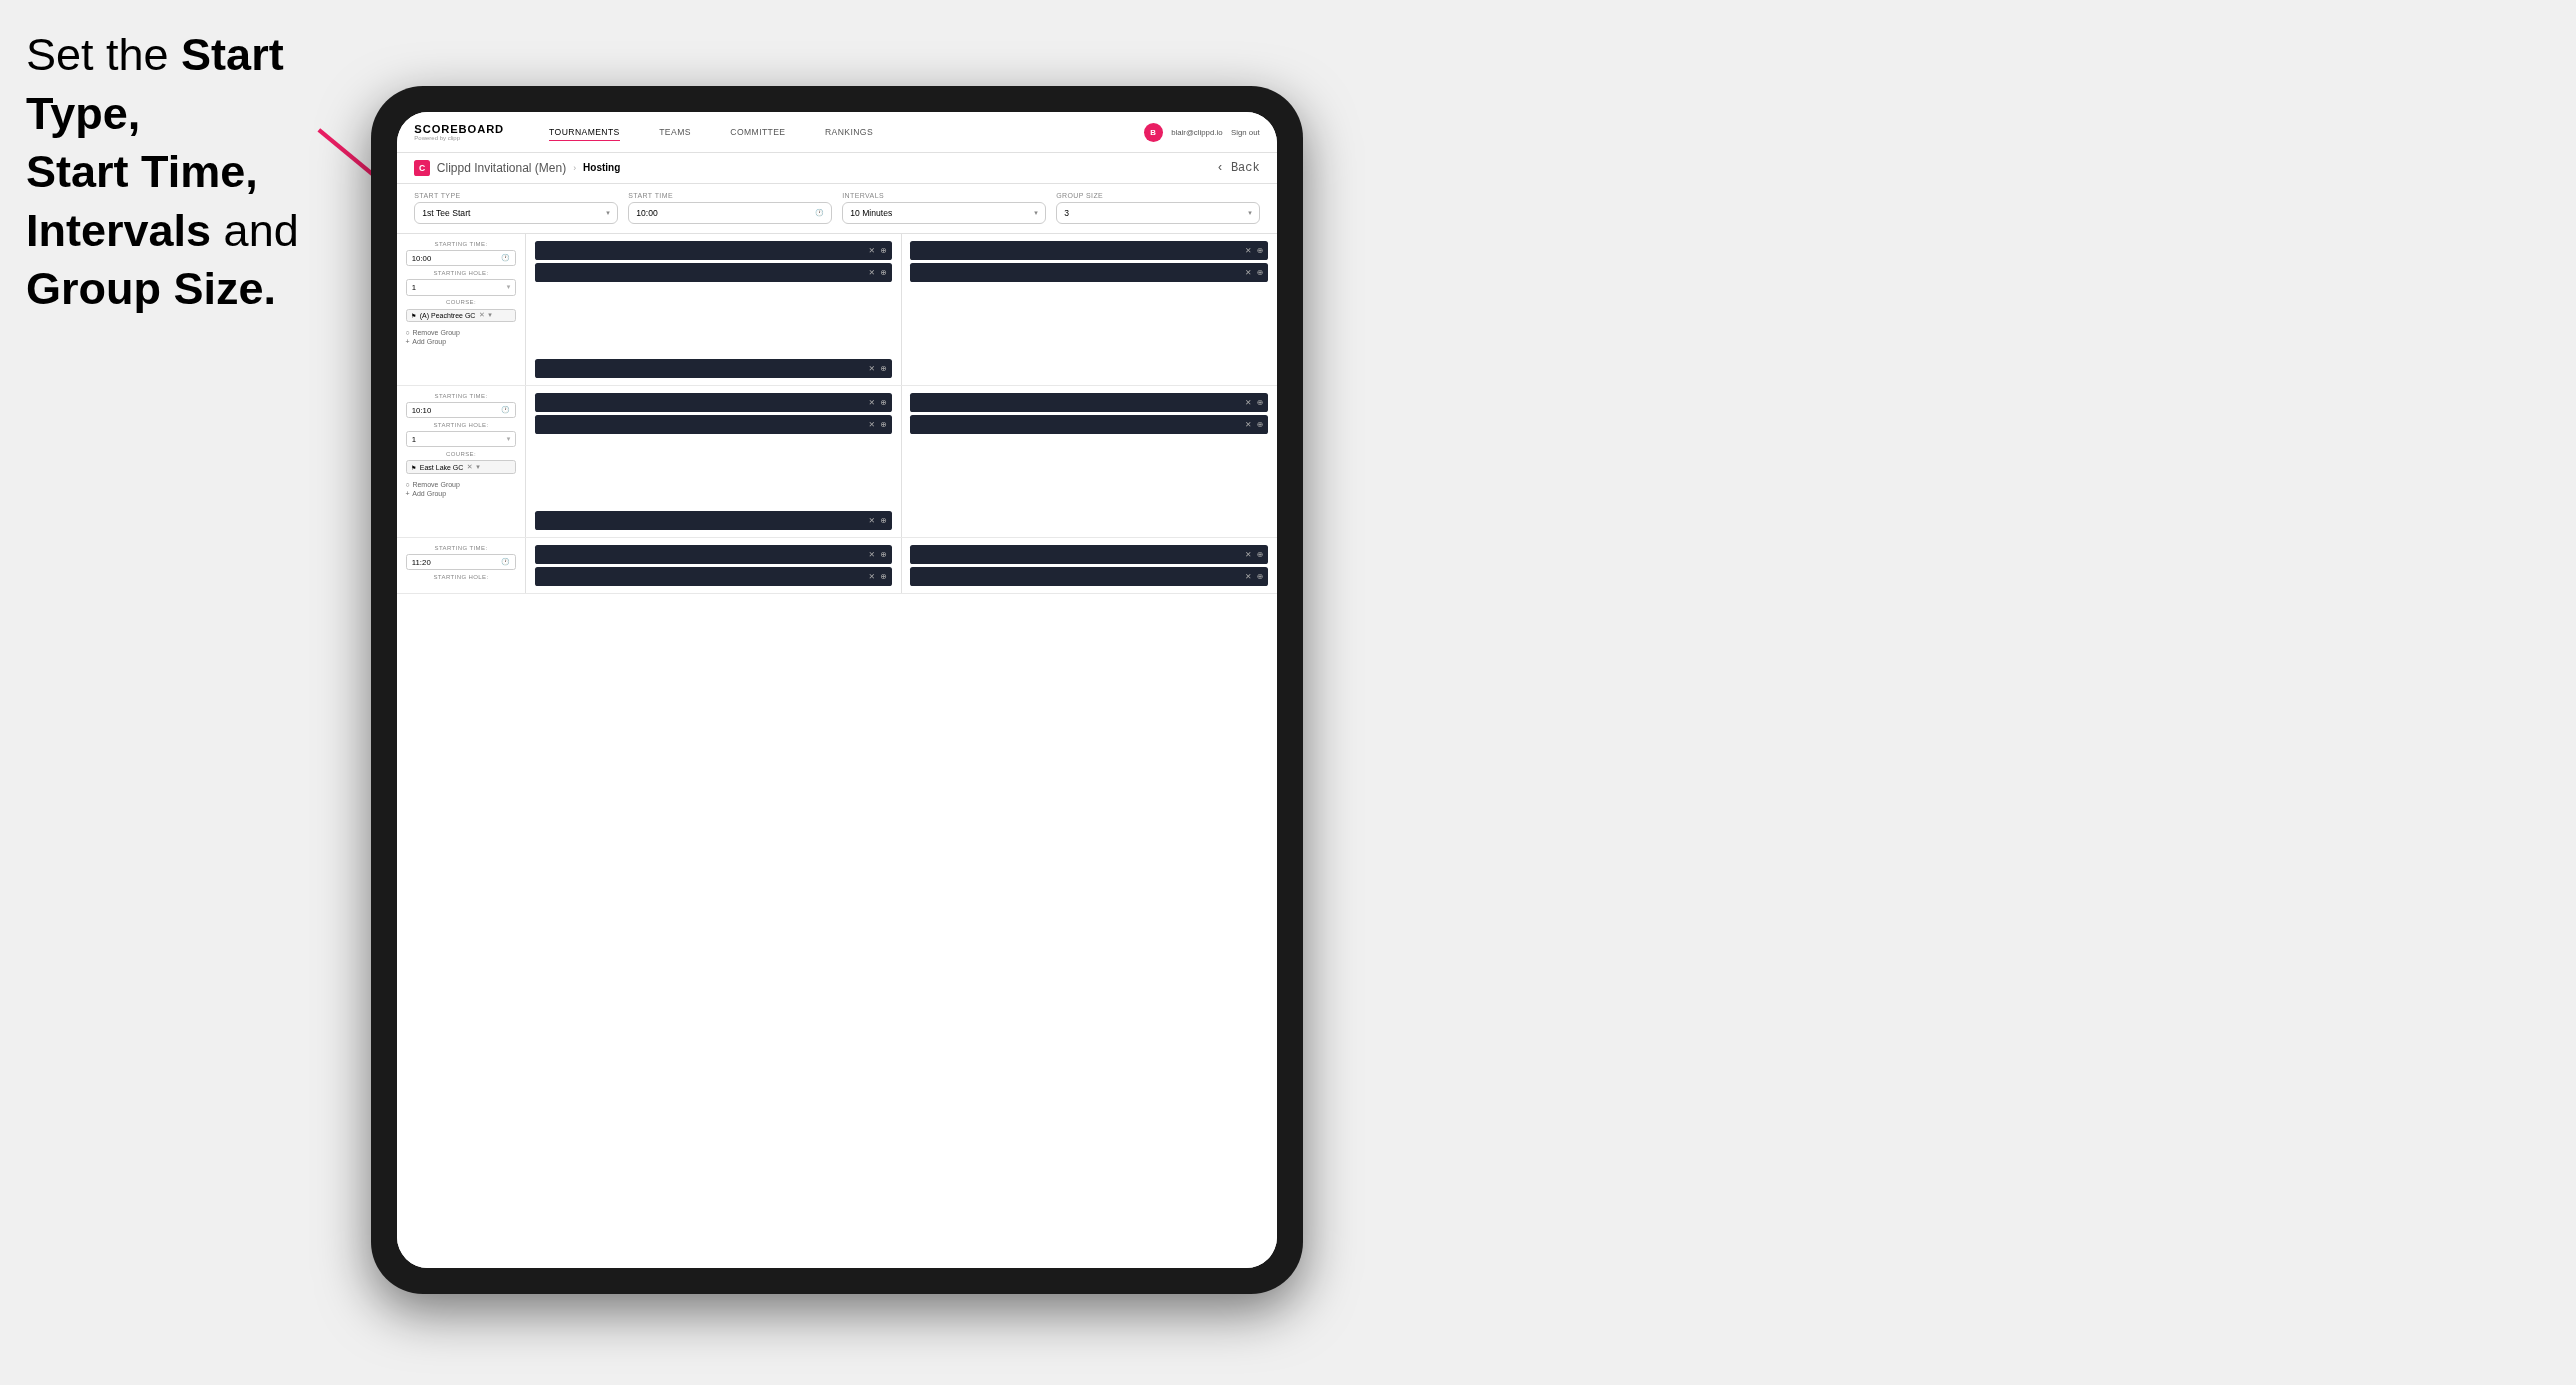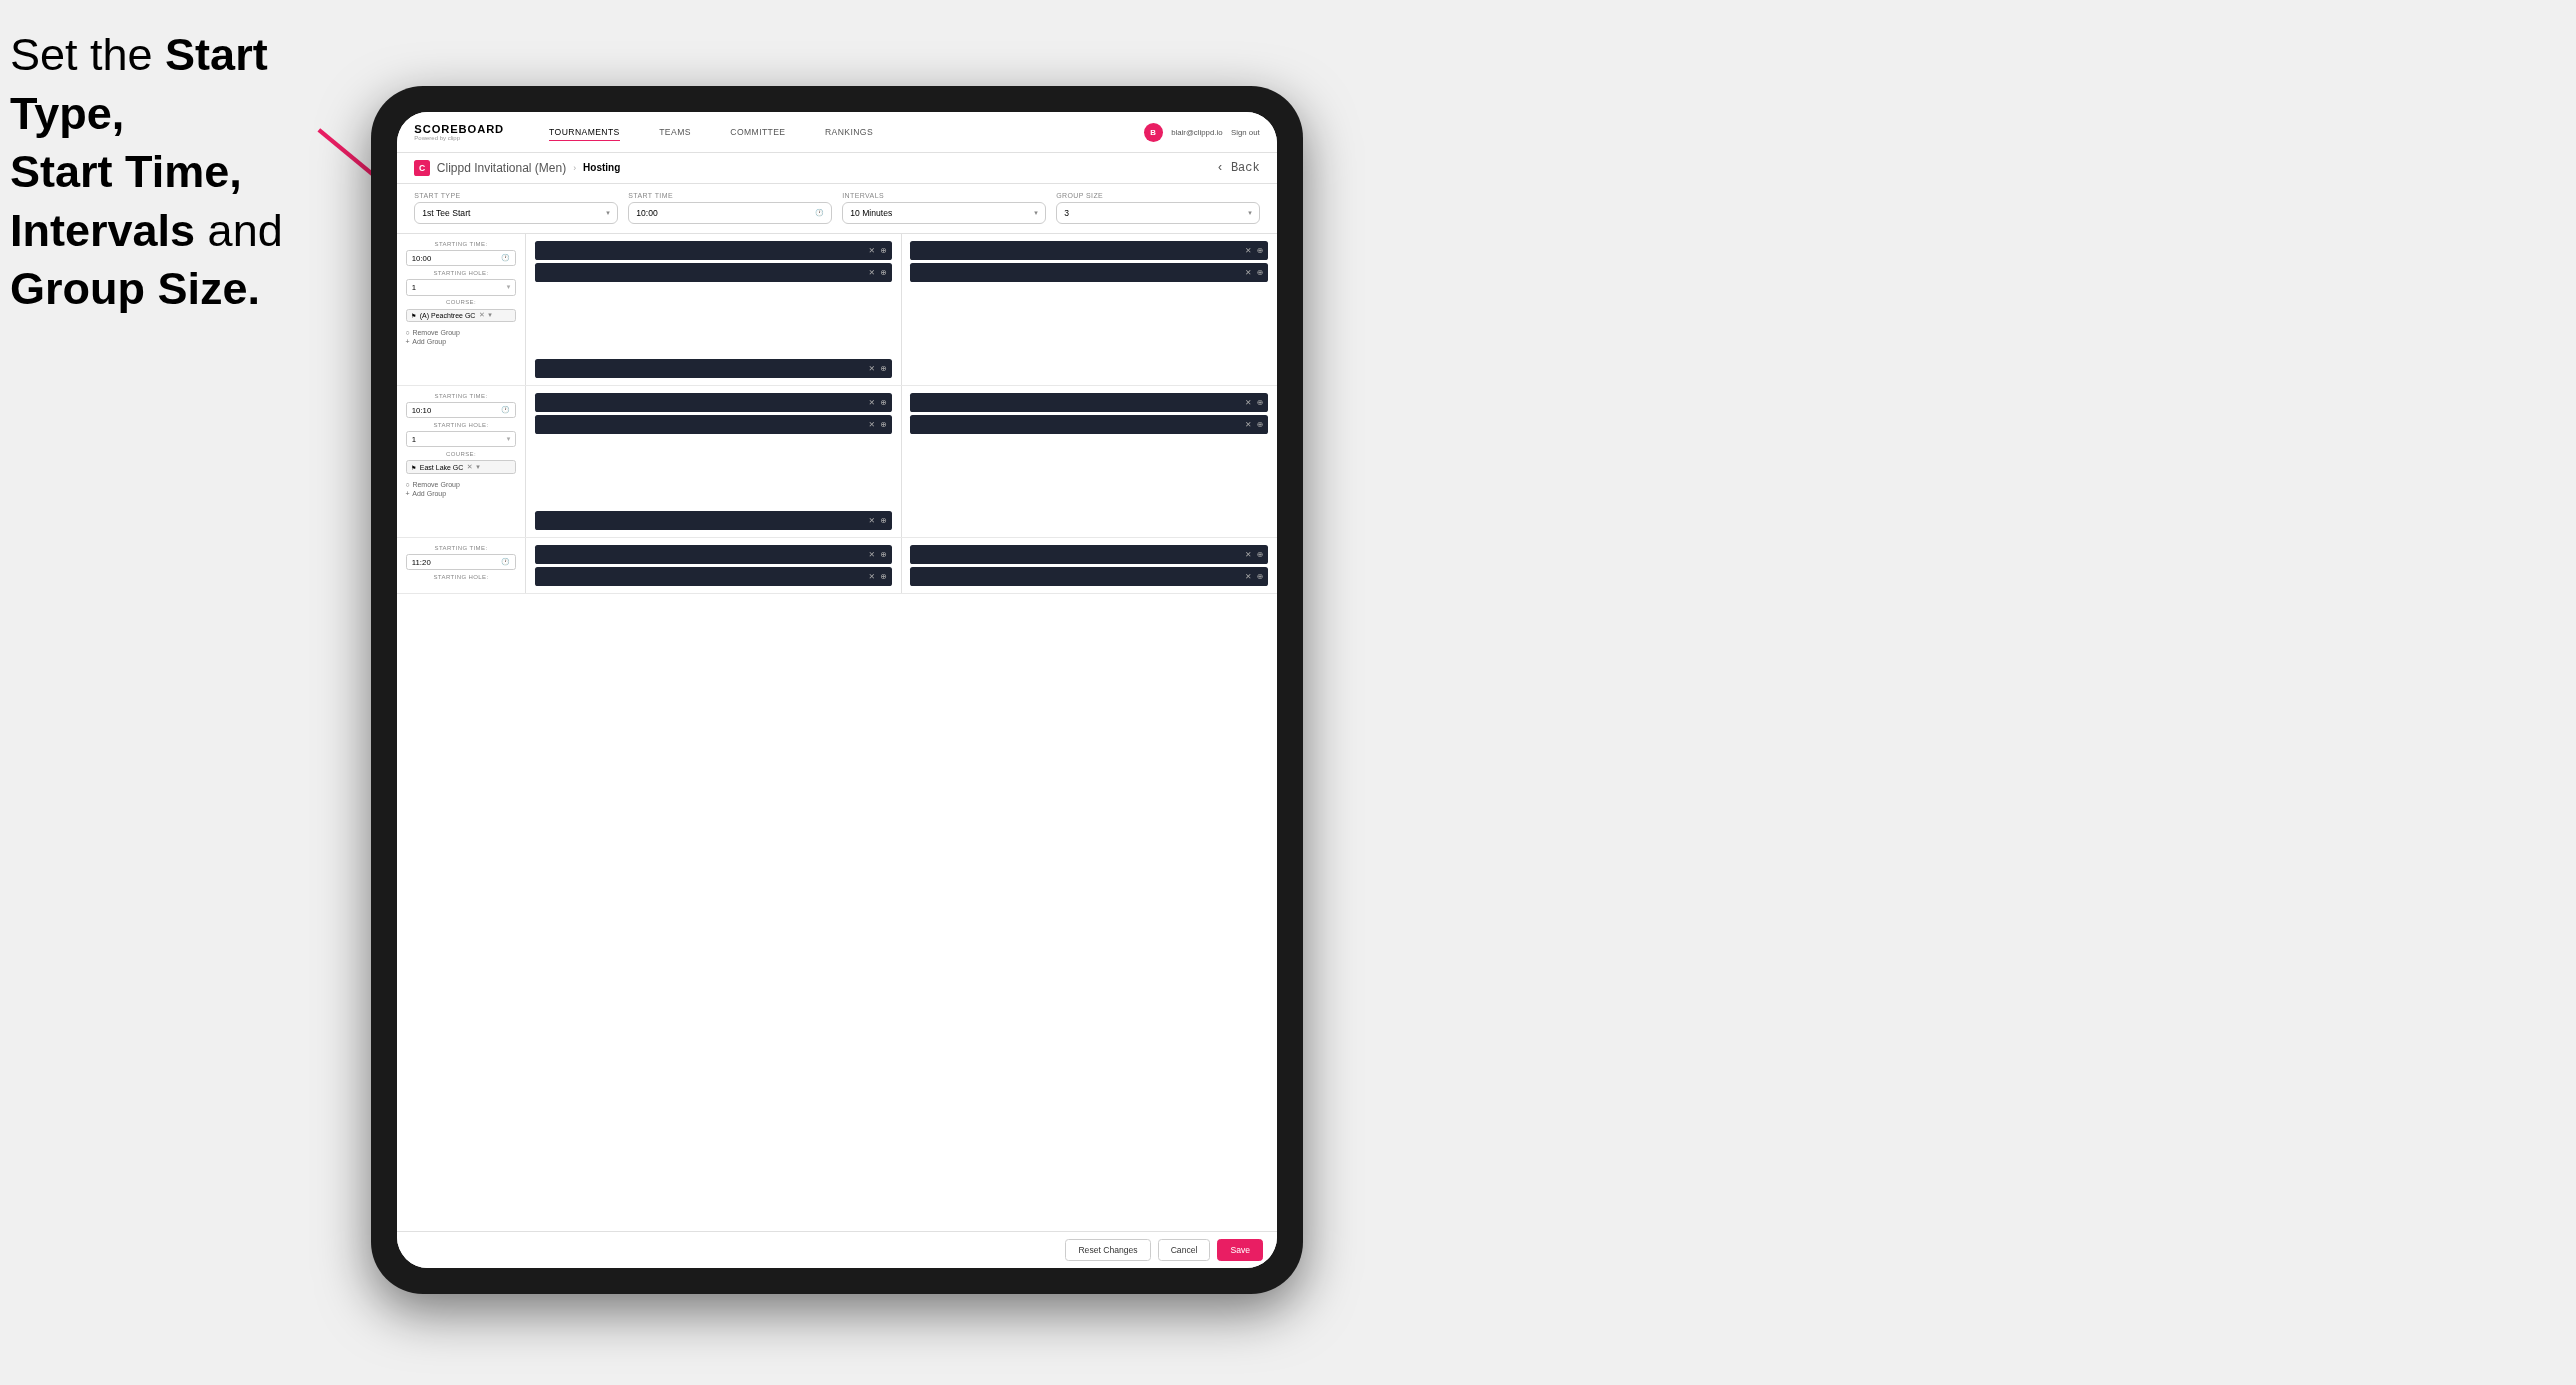--- a/index.html
+++ b/index.html
@@ -9,21 +9,21 @@
       width: 2576px;
       height: 1386px;
       position: relative;
       overflow: hidden;
     }
 
     
     .instruction-text {
       position: absolute;
       top: 26px;
-      left: 10px;
+      left: 26px;
       font-size: 45px;
       line-height: 1.3;
       color: #000;
       max-width: 311px;
     }
     .instruction-text .bold { font-weight: 800; }
 
     
     .arrow-container {
       position: absolute;
@@ -559,21 +559,16 @@
             <div class="player-row">
               <span class="player-x">✕</span>
               <span class="player-search">⊕</span>
             </div>
           </div>
         </div>
       </div>
 
     </div>
 
-    <div class="footer-bar">
-      <button class="btn btn-reset">Reset Changes</button>
-      <button class="btn btn-cancel">Cancel</button>
-      <button class="btn btn-save">Save</button>
-    </div>
 
   </div>
 </div>
 
 
 </body></html>

